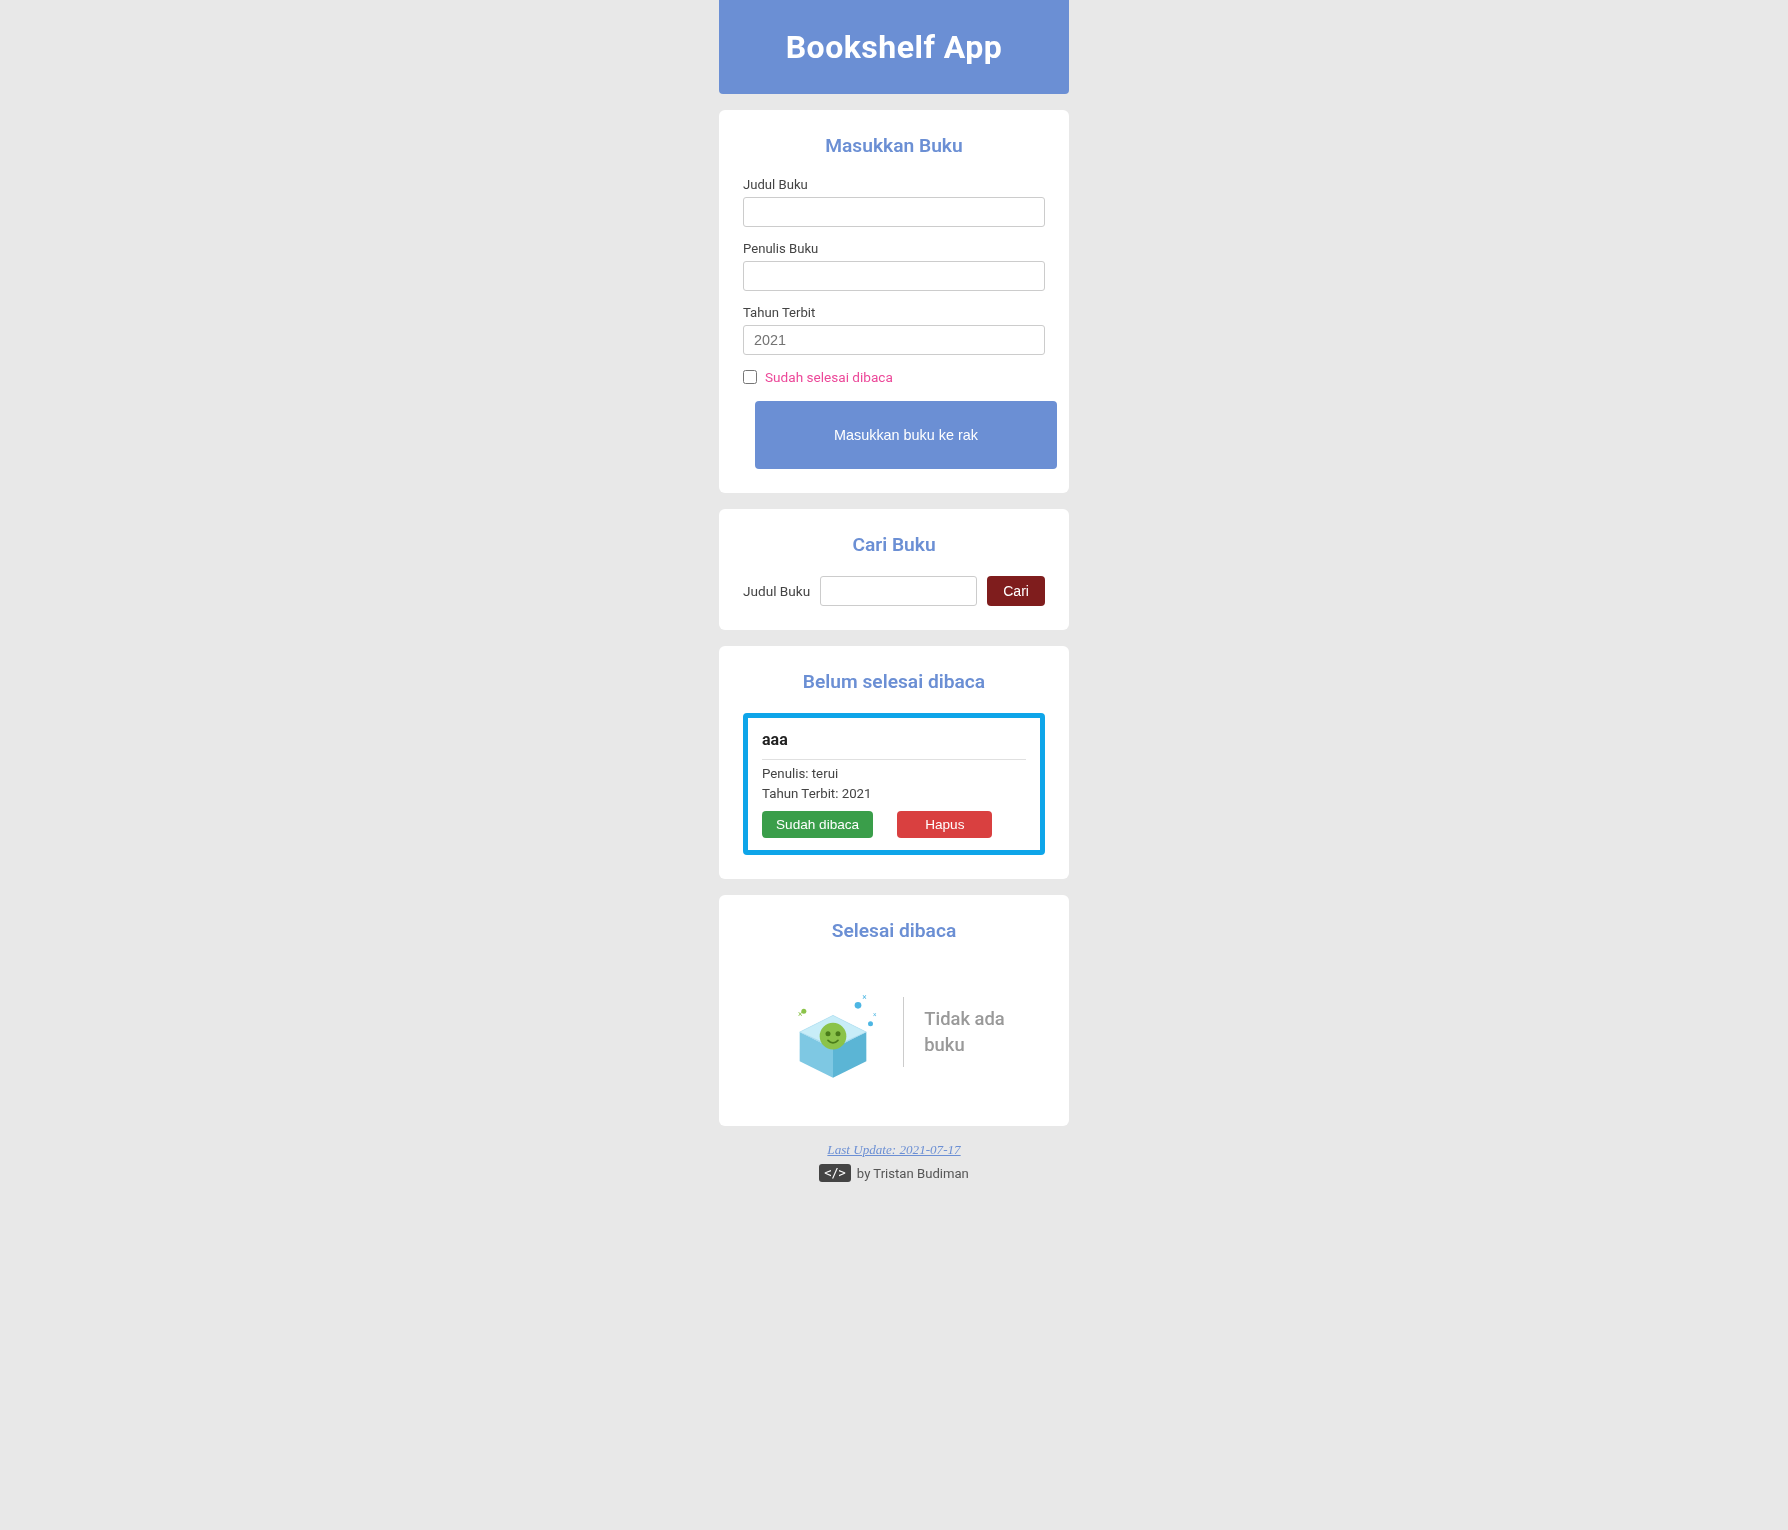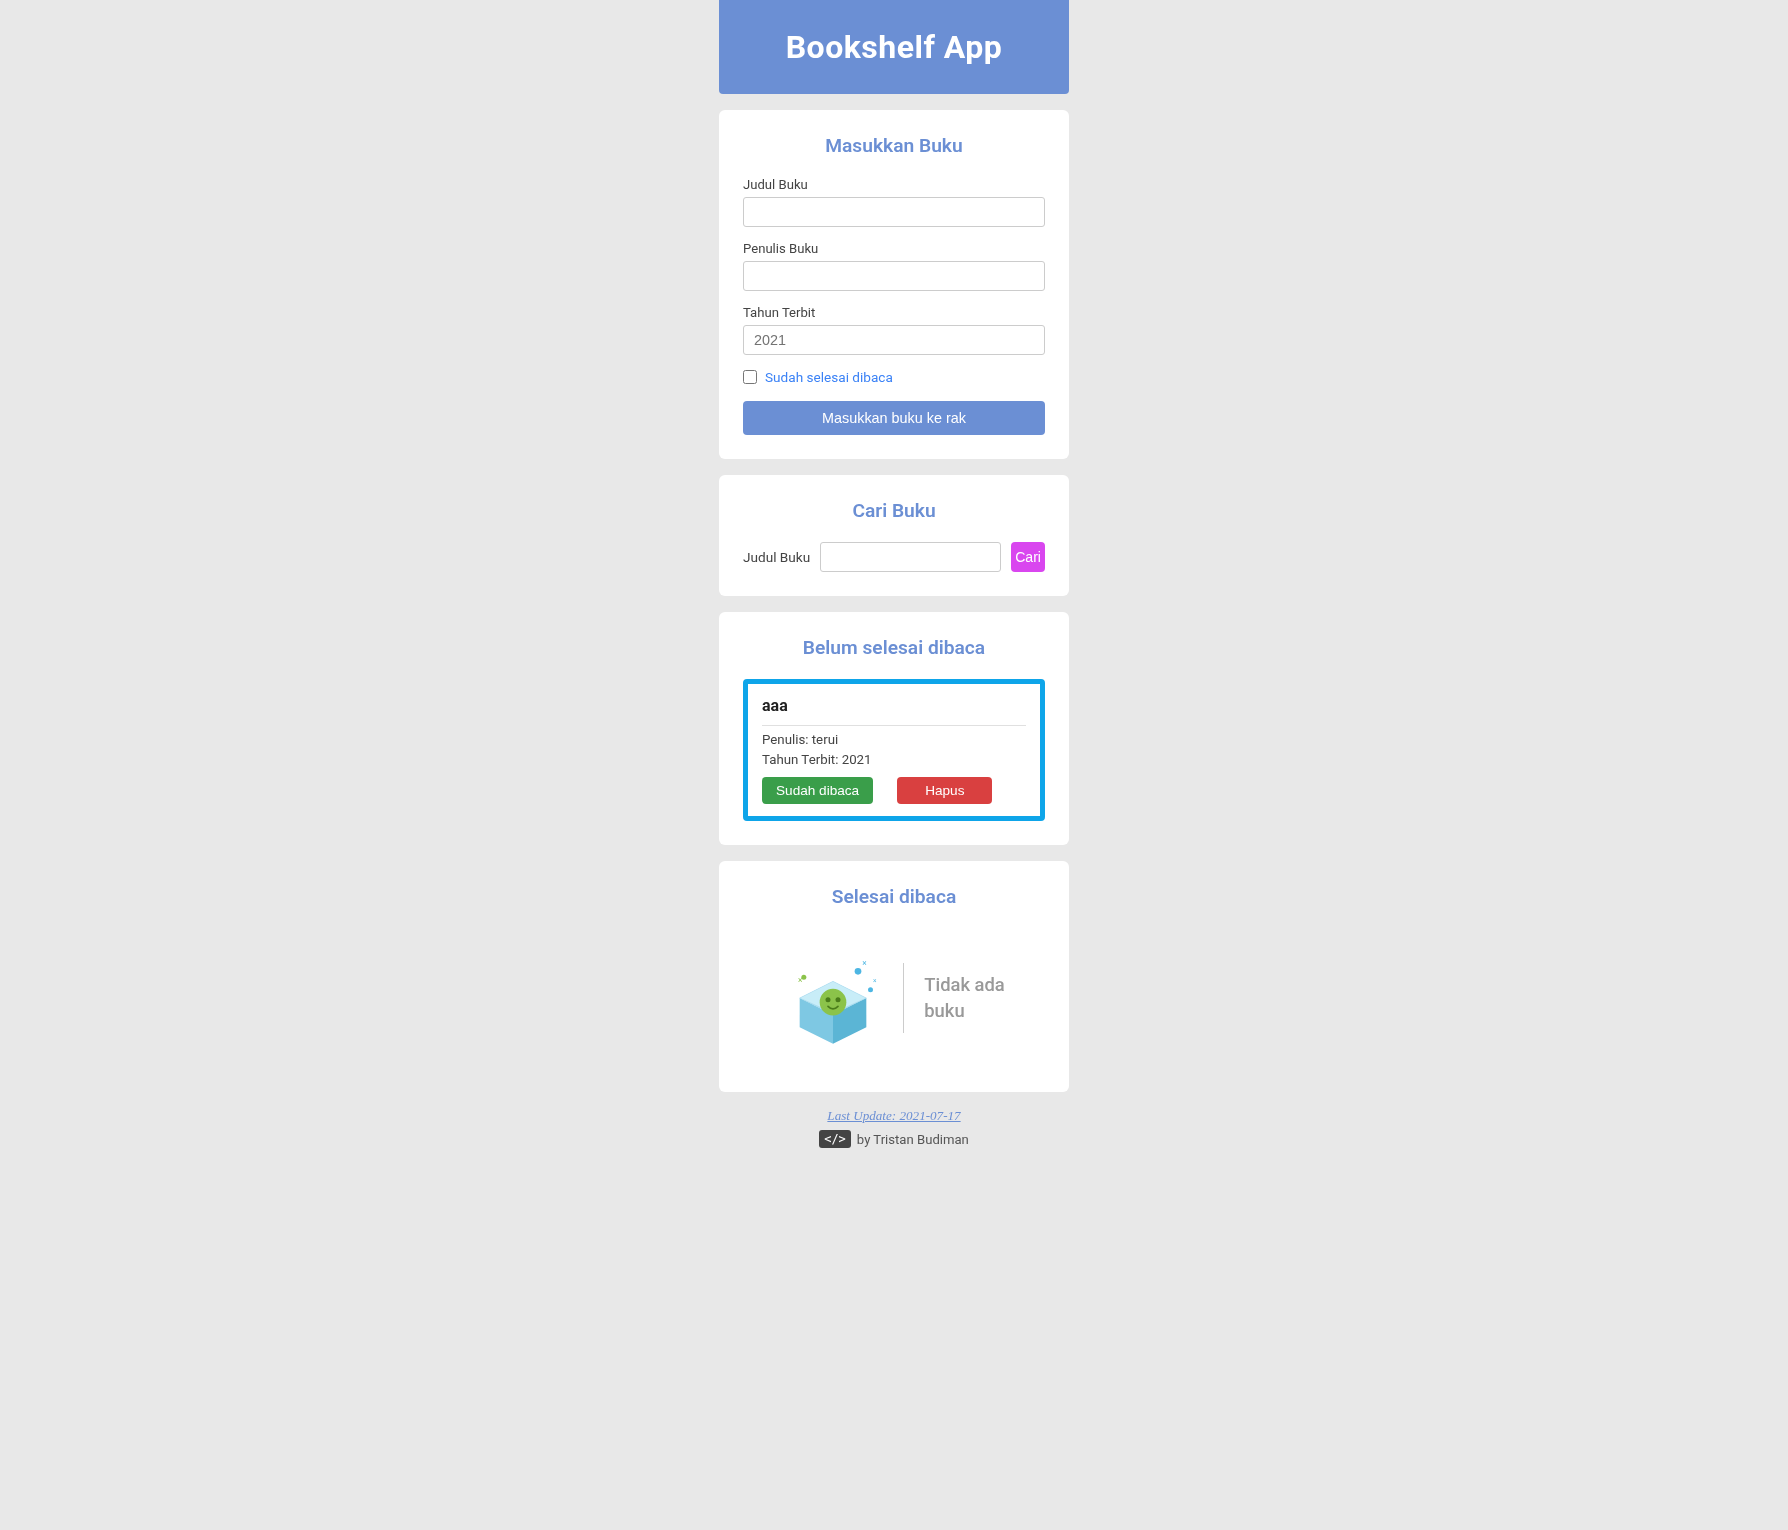--- a/index.html
+++ b/index.html
@@ -76,55 +76,56 @@
       align-items: center;
       gap: 8px;
       margin-bottom: 16px;
     }
     .checkbox-group input[type="checkbox"] {
       width: 14px;
       height: 14px;
     }
     .checkbox-group label {
       font-size: 0.85rem;
-      color: #3b82f6;
+      color: #ec4899;
     }
 
     .btn-primary {
       background-color: #6b8fd4;
       color: #fff;
       border: none;
       border-radius: 4px;
-      padding: 9px 16px;
+      padding: 26px 16px;
       font-size: 0.9rem;
       cursor: pointer;
       width: 100%;
+      margin-left: 12px;
     }
 
     
     .search-row {
       display: flex;
       align-items: center;
       gap: 10px;
     }
     .search-row .form-label {
       white-space: nowrap;
       margin-bottom: 0;
       font-size: 0.85rem;
       color: #444;
     }
     .search-row .form-input {
       flex: 1;
     }
     .btn-search {
-      background-color: #d946ef;
-      color: #fff;
-      border: none;
-      border-radius: 4px;
-      padding: 7px 4px;
+      background-color: #7f1d1d;
+      color: #fff;
+      border: none;
+      border-radius: 4px;
+      padding: 7px 16px;
       font-size: 0.88rem;
       cursor: pointer;
       white-space: nowrap;
     }
 
     
     .book-item {
       border: 5px solid #0ea5e9;
       border-radius: 4px;
       padding: 12px 14px;

